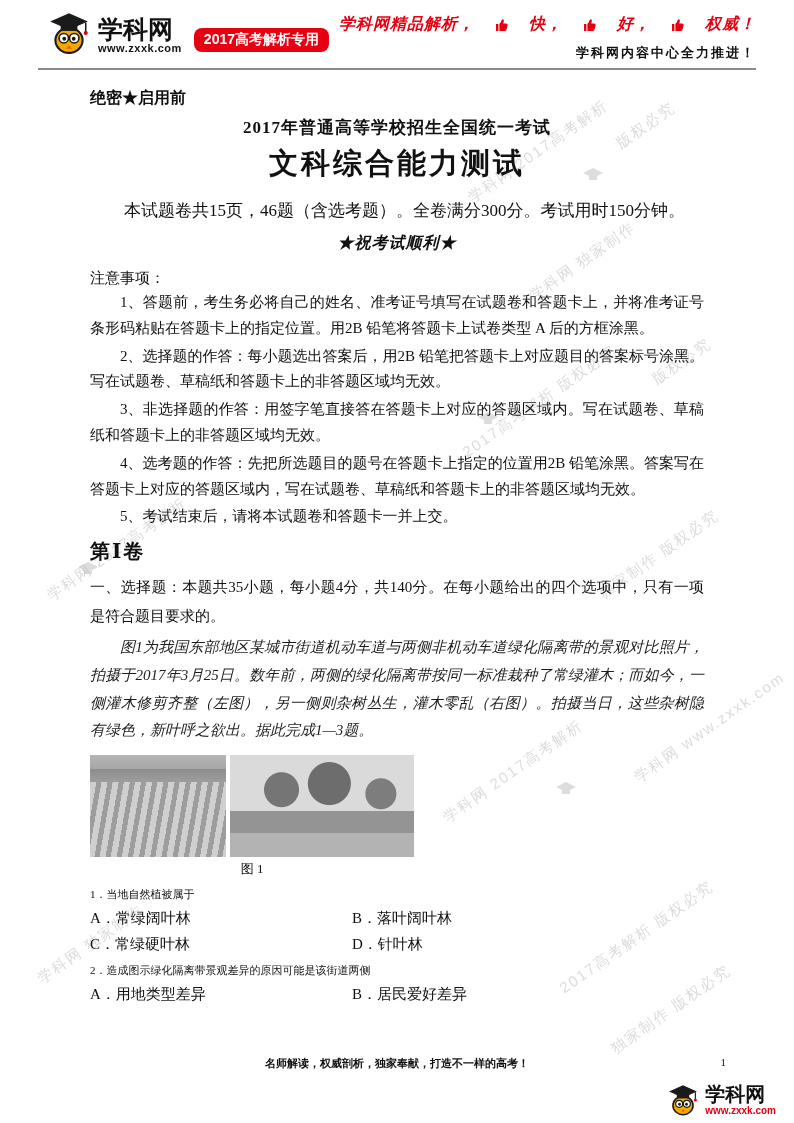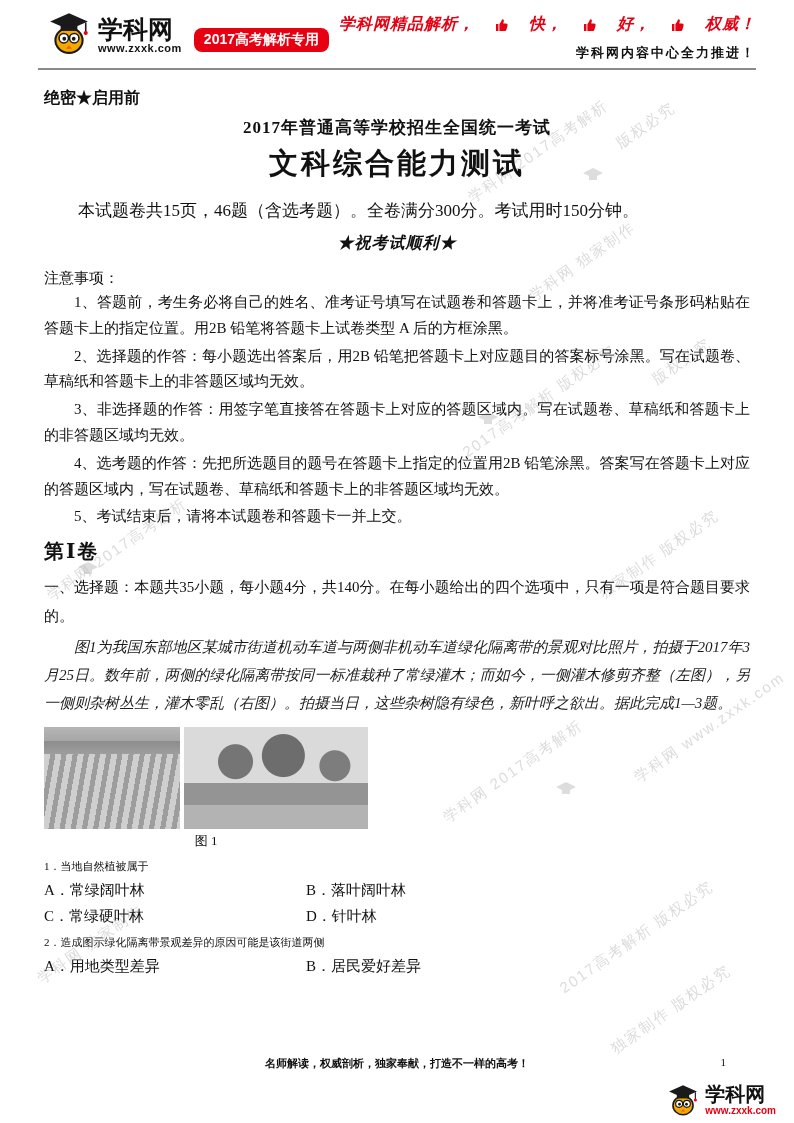--- a/index.html
+++ b/index.html
@@ -44,21 +44,21 @@
   .hdr-right { text-align: right; padding-top: 4px; }
   .slogan-red {
     color: #e60012; font-weight: bold; font-style: italic;
     font-size: 16px; letter-spacing: 1px; white-space: nowrap;
     display: flex; align-items: center; justify-content: flex-end; gap: 19px;
   }
   .thumb { display: inline-block; width: 14px; height: 14px; margin: 0 1px; }
   .slogan-black { font-size: 13px; font-weight: bold; letter-spacing: 2px; margin-top: 9px; }
   .rule { border-top: 2px solid #8a8a8a; margin: 6px 38px 0 38px; position: relative; z-index: 1; }
   
-  .content { position: relative; z-index: 1; padding: 0 44px; }
+  .content { position: relative; z-index: 1; padding: 0 90px; }
   .classification { font-size: 16px; font-weight: bold; margin-top: 18px; }
   .exam-title { text-align: center; font-weight: bold; font-size: 17px; margin-top: 7px; letter-spacing: 1px; }
   .subject-title { text-align: center; font-weight: bold; font-size: 29px; margin-top: 5px; letter-spacing: 3px; }
   .exam-info { font-size: 17px; text-indent: 2em; margin: 15px 0 0; }
   .wish { text-align: center; font-weight: bold; font-style: italic; font-size: 16px; margin-top: 11px; letter-spacing: 1px; }
   .notice-title { font-weight: normal; font-size: 15px; margin-top: 15px; }
   .notice { font-size: 15px; line-height: 1.72; text-indent: 2em; text-align: justify; margin: 2px 0; }
   .volume-title { text-align: left; font-size: 20px; font-weight: bold; margin-top: 8px; letter-spacing: 2px; }
   .section-intro { font-size: 15px; line-height: 1.9; text-align: justify; margin: 8px 0 0; }
   .passage { font-size: 15px; line-height: 1.85; text-indent: 2em; text-align: justify; margin: 4px 0 0; font-style: italic; color: #1c1c1c; }

